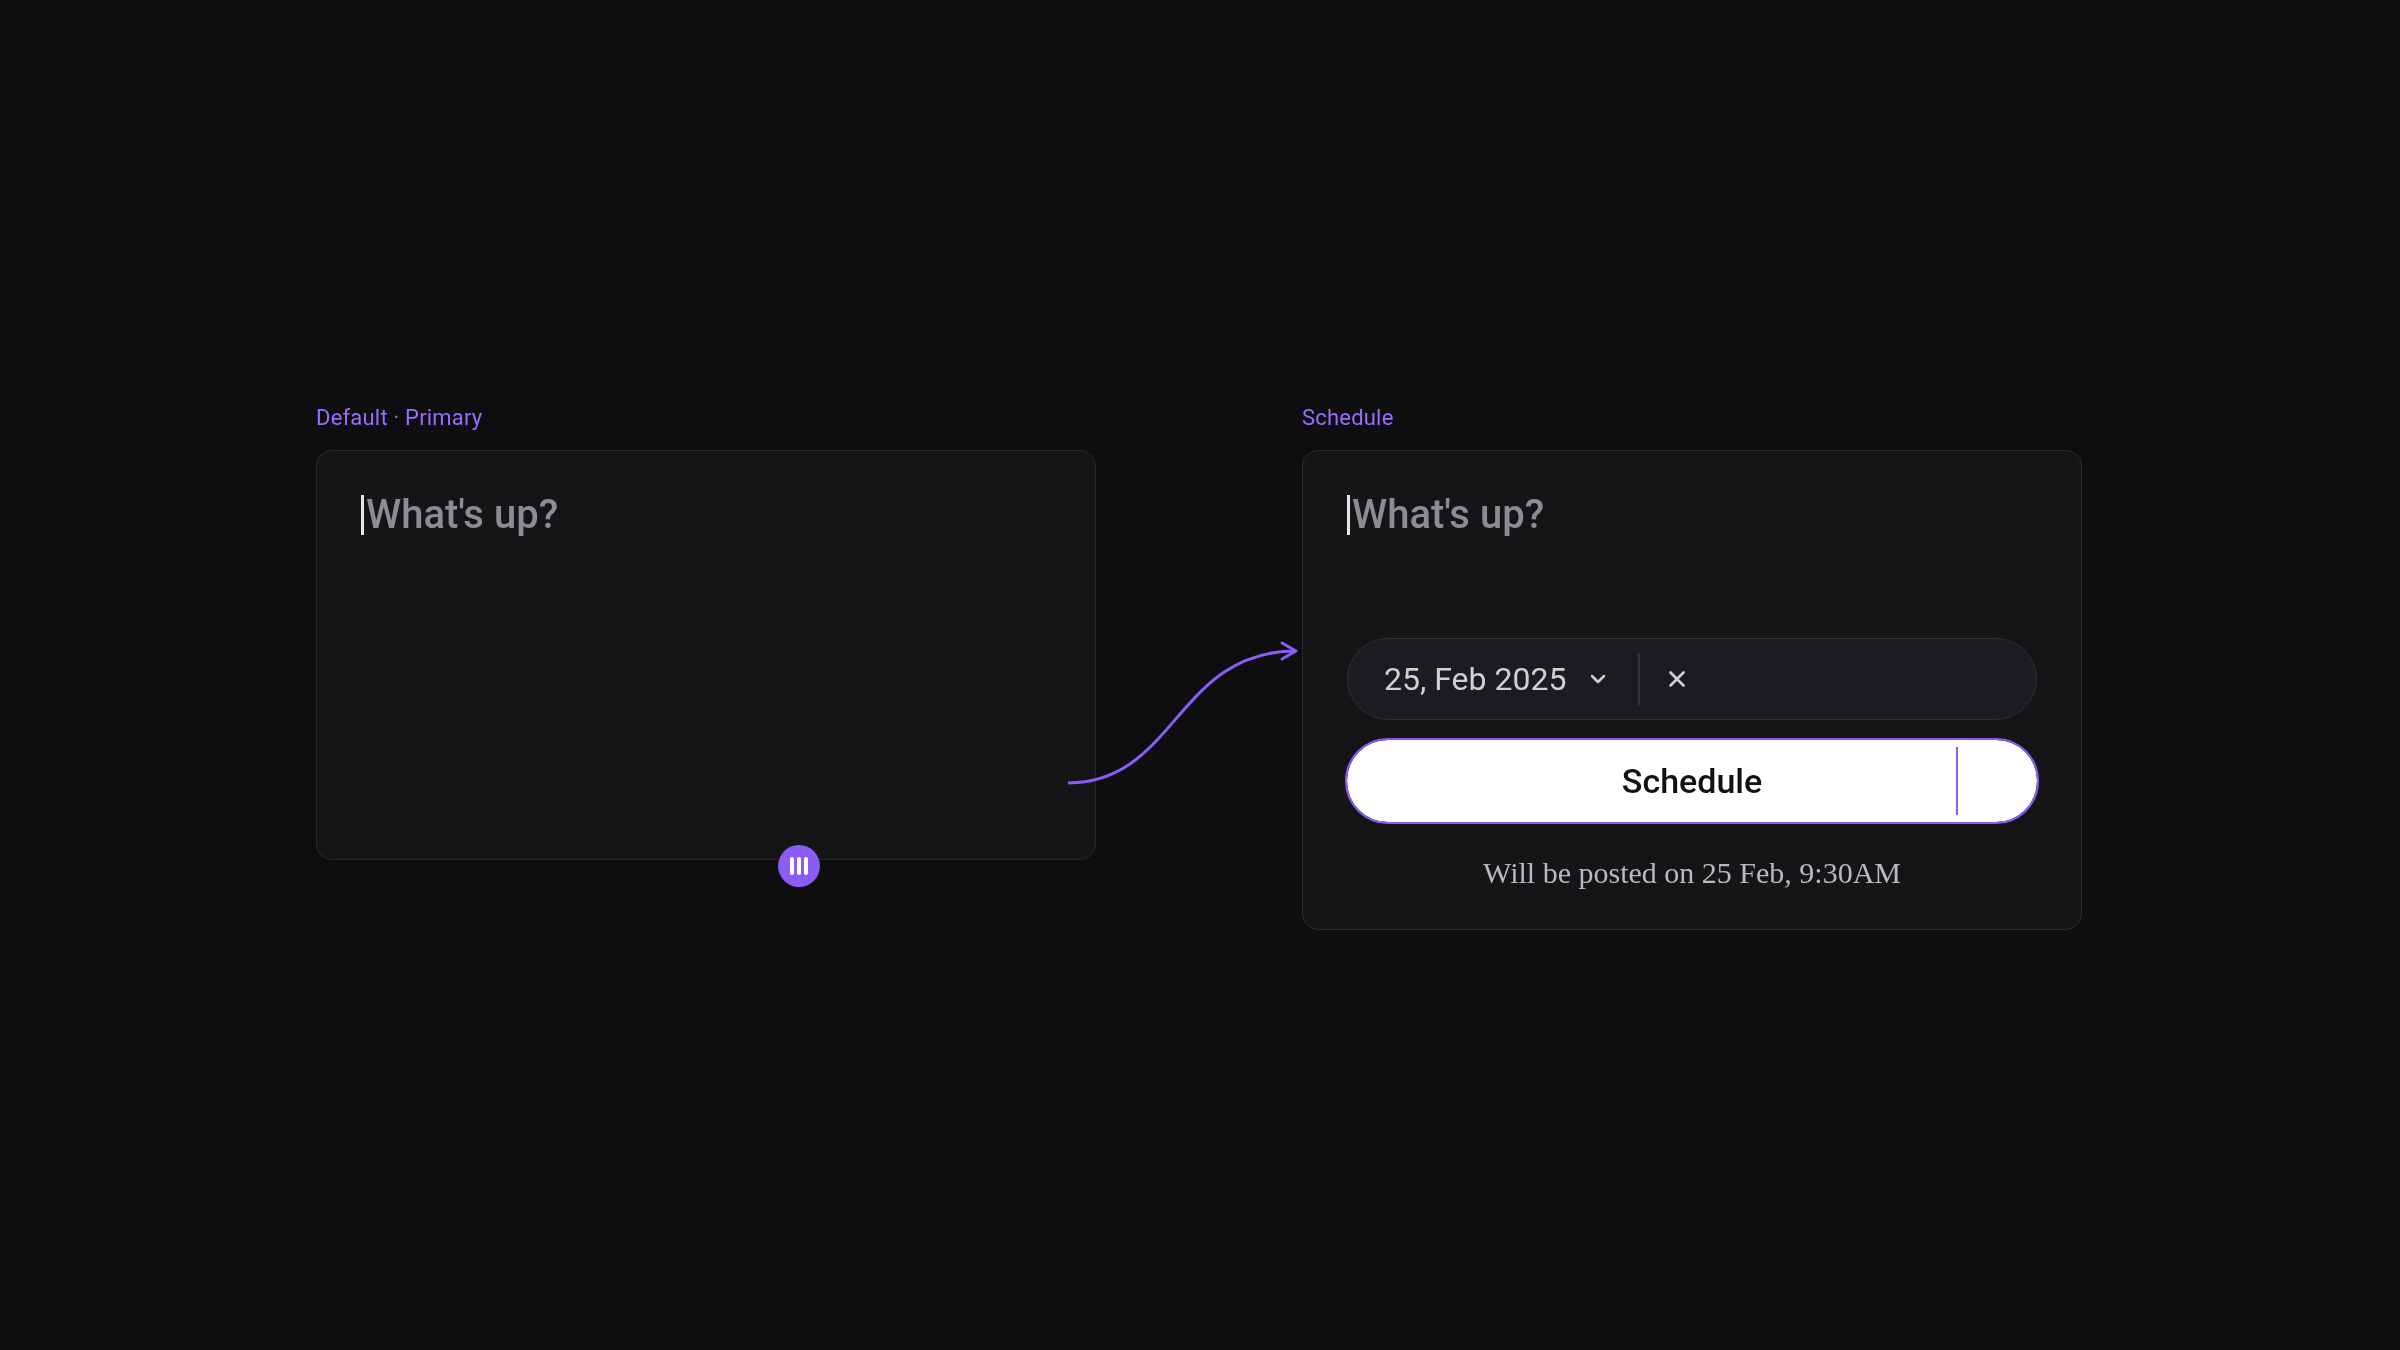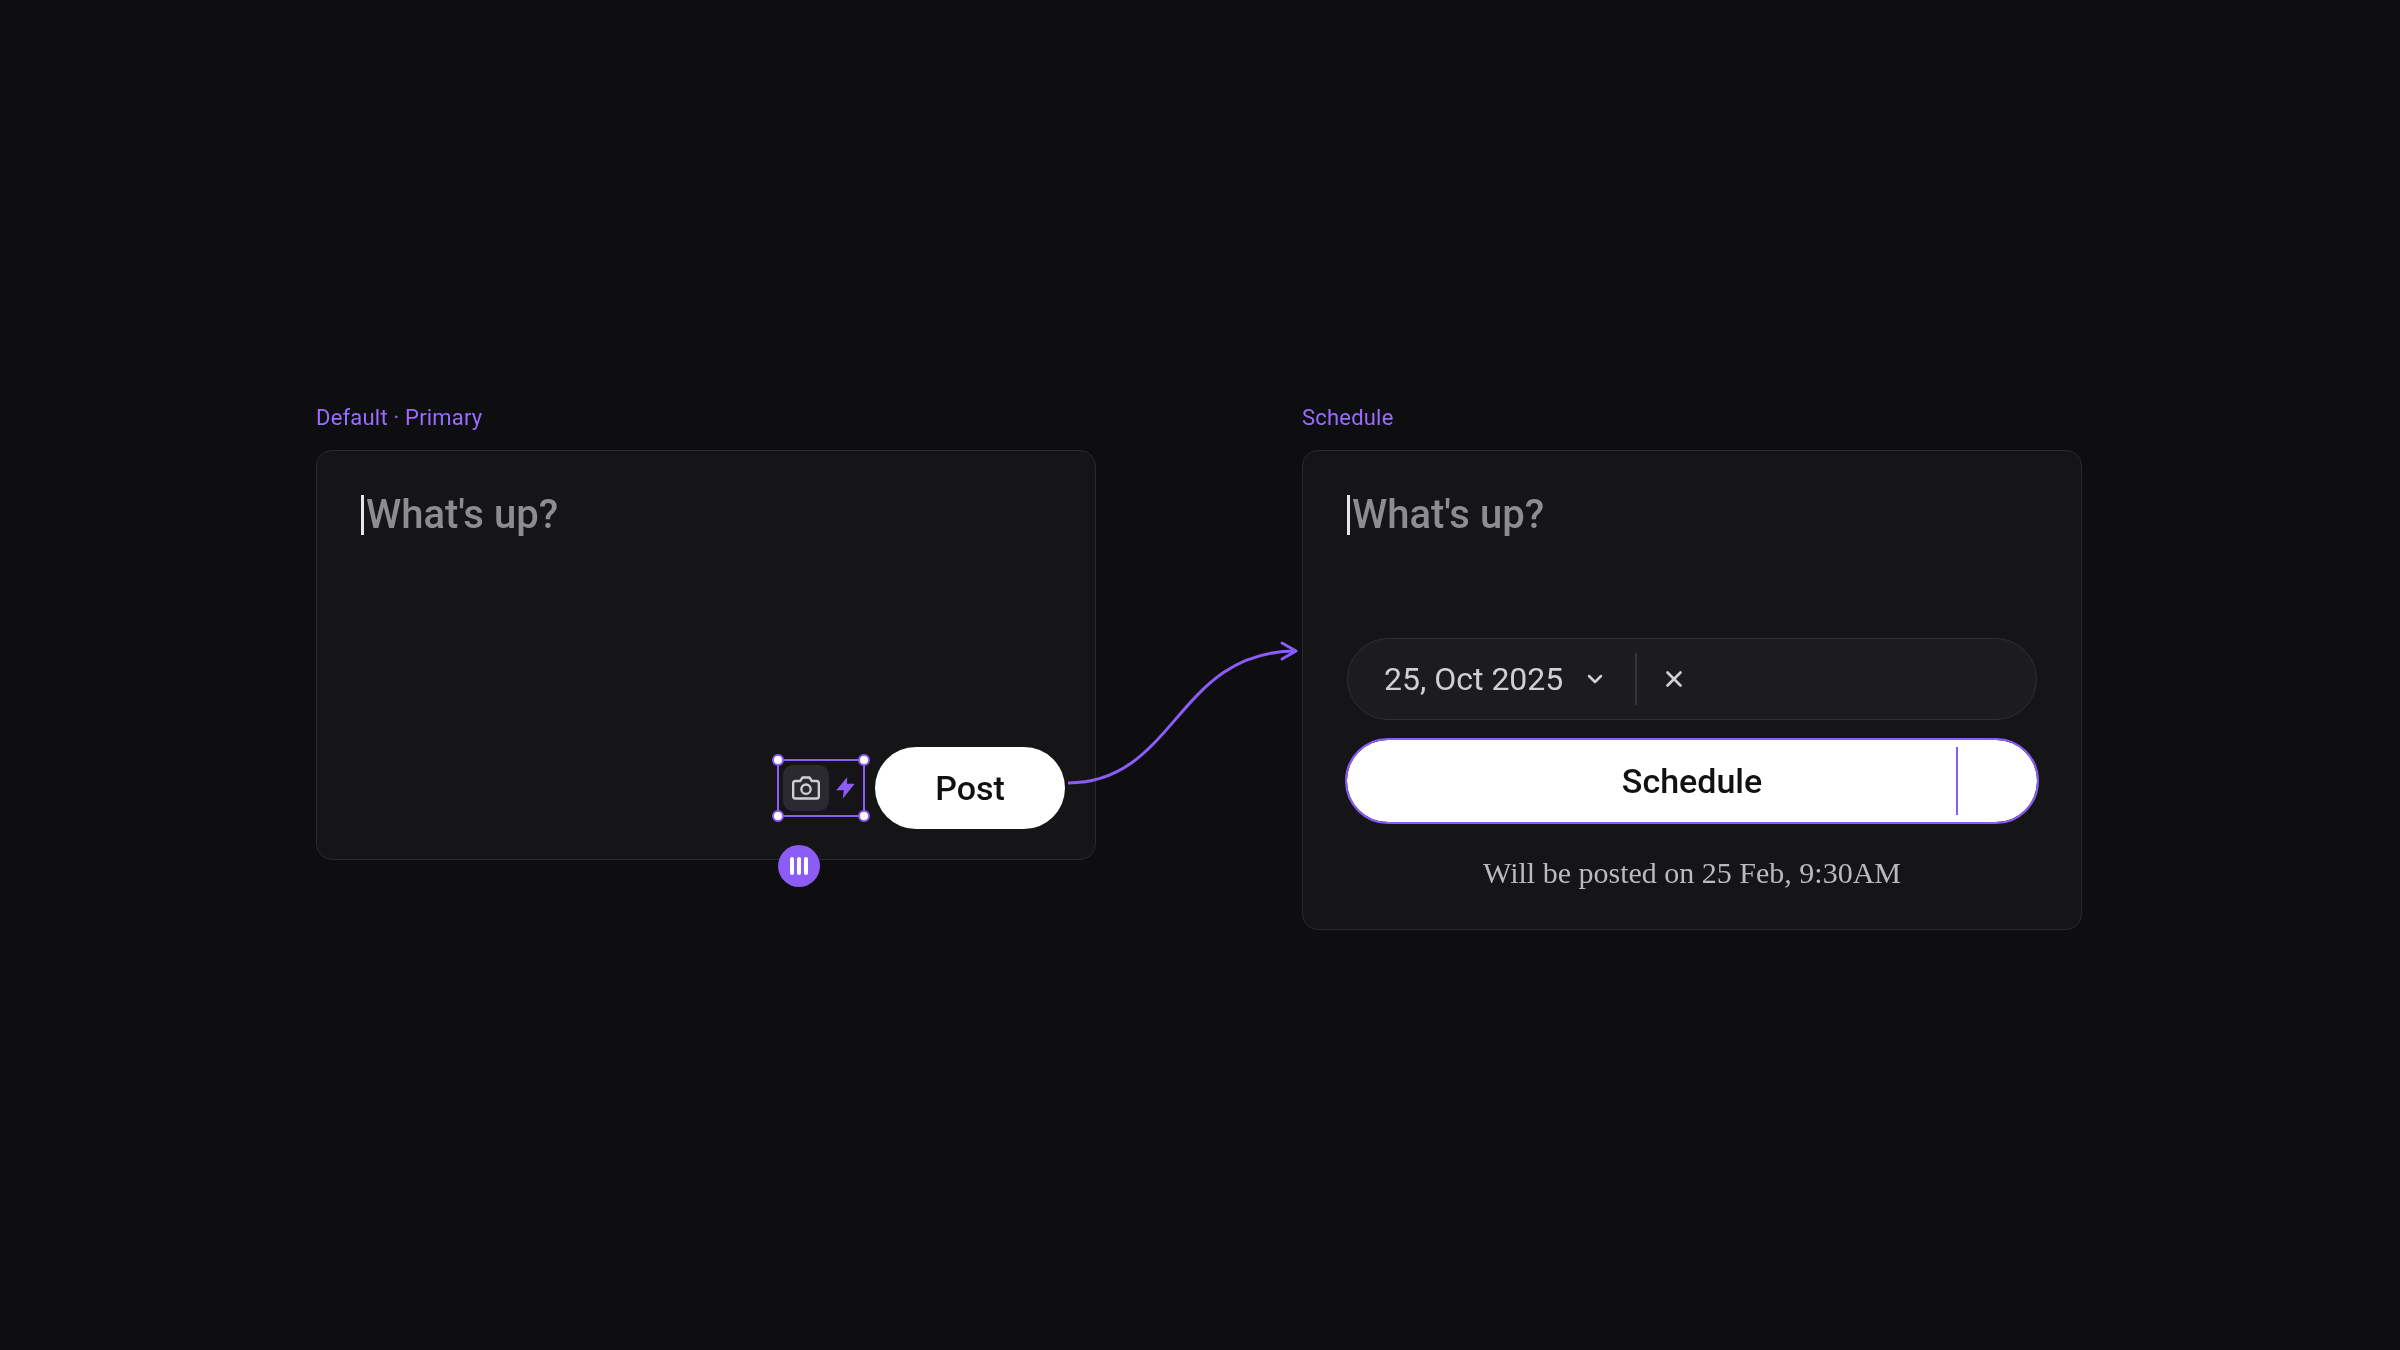--- a/index.html
+++ b/index.html
@@ -217,45 +217,20 @@
   <div class="frame-label" style="left:316px; top:405px;">Default · Primary</div>
 
   <div class="frame-label" style="left:1302px; top:405px;">Schedule</div>
 
   <div class="card card-left">
     <div class="placeholder-row">
       <div class="caret"></div>
       <div class="placeholder">What's up?</div>
     </div>
 
-    <div class="left-controls">
-      <div class="selection-wrap">
-        <div class="handle h-tl"></div>
-        <div class="handle h-tr"></div>
-        <div class="handle h-bl"></div>
-        <div class="handle h-br"></div>
-        <div class="icon-pair">
-          <div class="icon-btn">
-            <svg width="28" height="28" viewBox="0 0 24 24" fill="none" stroke="#cfcfd4" stroke-width="2" stroke-linecap="round" stroke-linejoin="round">
-              <path d="M23 19a2 2 0 0 1-2 2H3a2 2 0 0 1-2-2V8a2 2 0 0 1 2-2h4l2-3h6l2 3h4a2 2 0 0 1 2 2z"></path>
-              <circle cx="12" cy="13" r="4"></circle>
-            </svg>
-          </div>
-          <div style="display:flex;align-items:center;">
-            <svg width="26" height="26" viewBox="0 0 24 24" fill="#8b5cf6">
-              <path d="M13 2 3 14h7l-1 8 11-14h-7l0-6z"></path>
-            </svg>
-          </div>
-        </div>
-      </div>
-
-      <div class="post-btn">
-        <span>Post</span>
-      </div>
-    </div>
   </div>
 
   <div class="chip-badge" style="left:778px; top:845px;">
     <span></span>
       <span></span>
       <span></span>
   </div>
 
   <svg class="connector" viewBox="0 0 248 148">
     <path d="M2 146 C 110 146, 110 14, 230 14" fill="none" stroke="#8b5cf6" stroke-width="3"></path>
@@ -264,21 +239,21 @@
 
   <div class="card card-right">
     <div class="placeholder-row">
       <div class="caret"></div>
       <div class="placeholder">What's up?</div>
     </div>
 
     <div class="schedule-controls">
       <div class="pill-row">
         <div class="pill-seg">
-          <span>25, Oct 2025</span>
+          <span>25, Feb 2025</span>
           <span class="chevron">
             <svg width="24" height="24" viewBox="0 0 24 24" fill="none" stroke="#cfcfd4" stroke-width="2.5" stroke-linecap="round" stroke-linejoin="round">
                 <polyline points="6 9 12 15 18 9"></polyline>
               </svg>
           </span>
         </div>
         <div class="seg-divider"></div>
         <div class="seg-divider"></div>
         <div class="pill-seg close-x" style="padding:0 24px;">
           <span>

